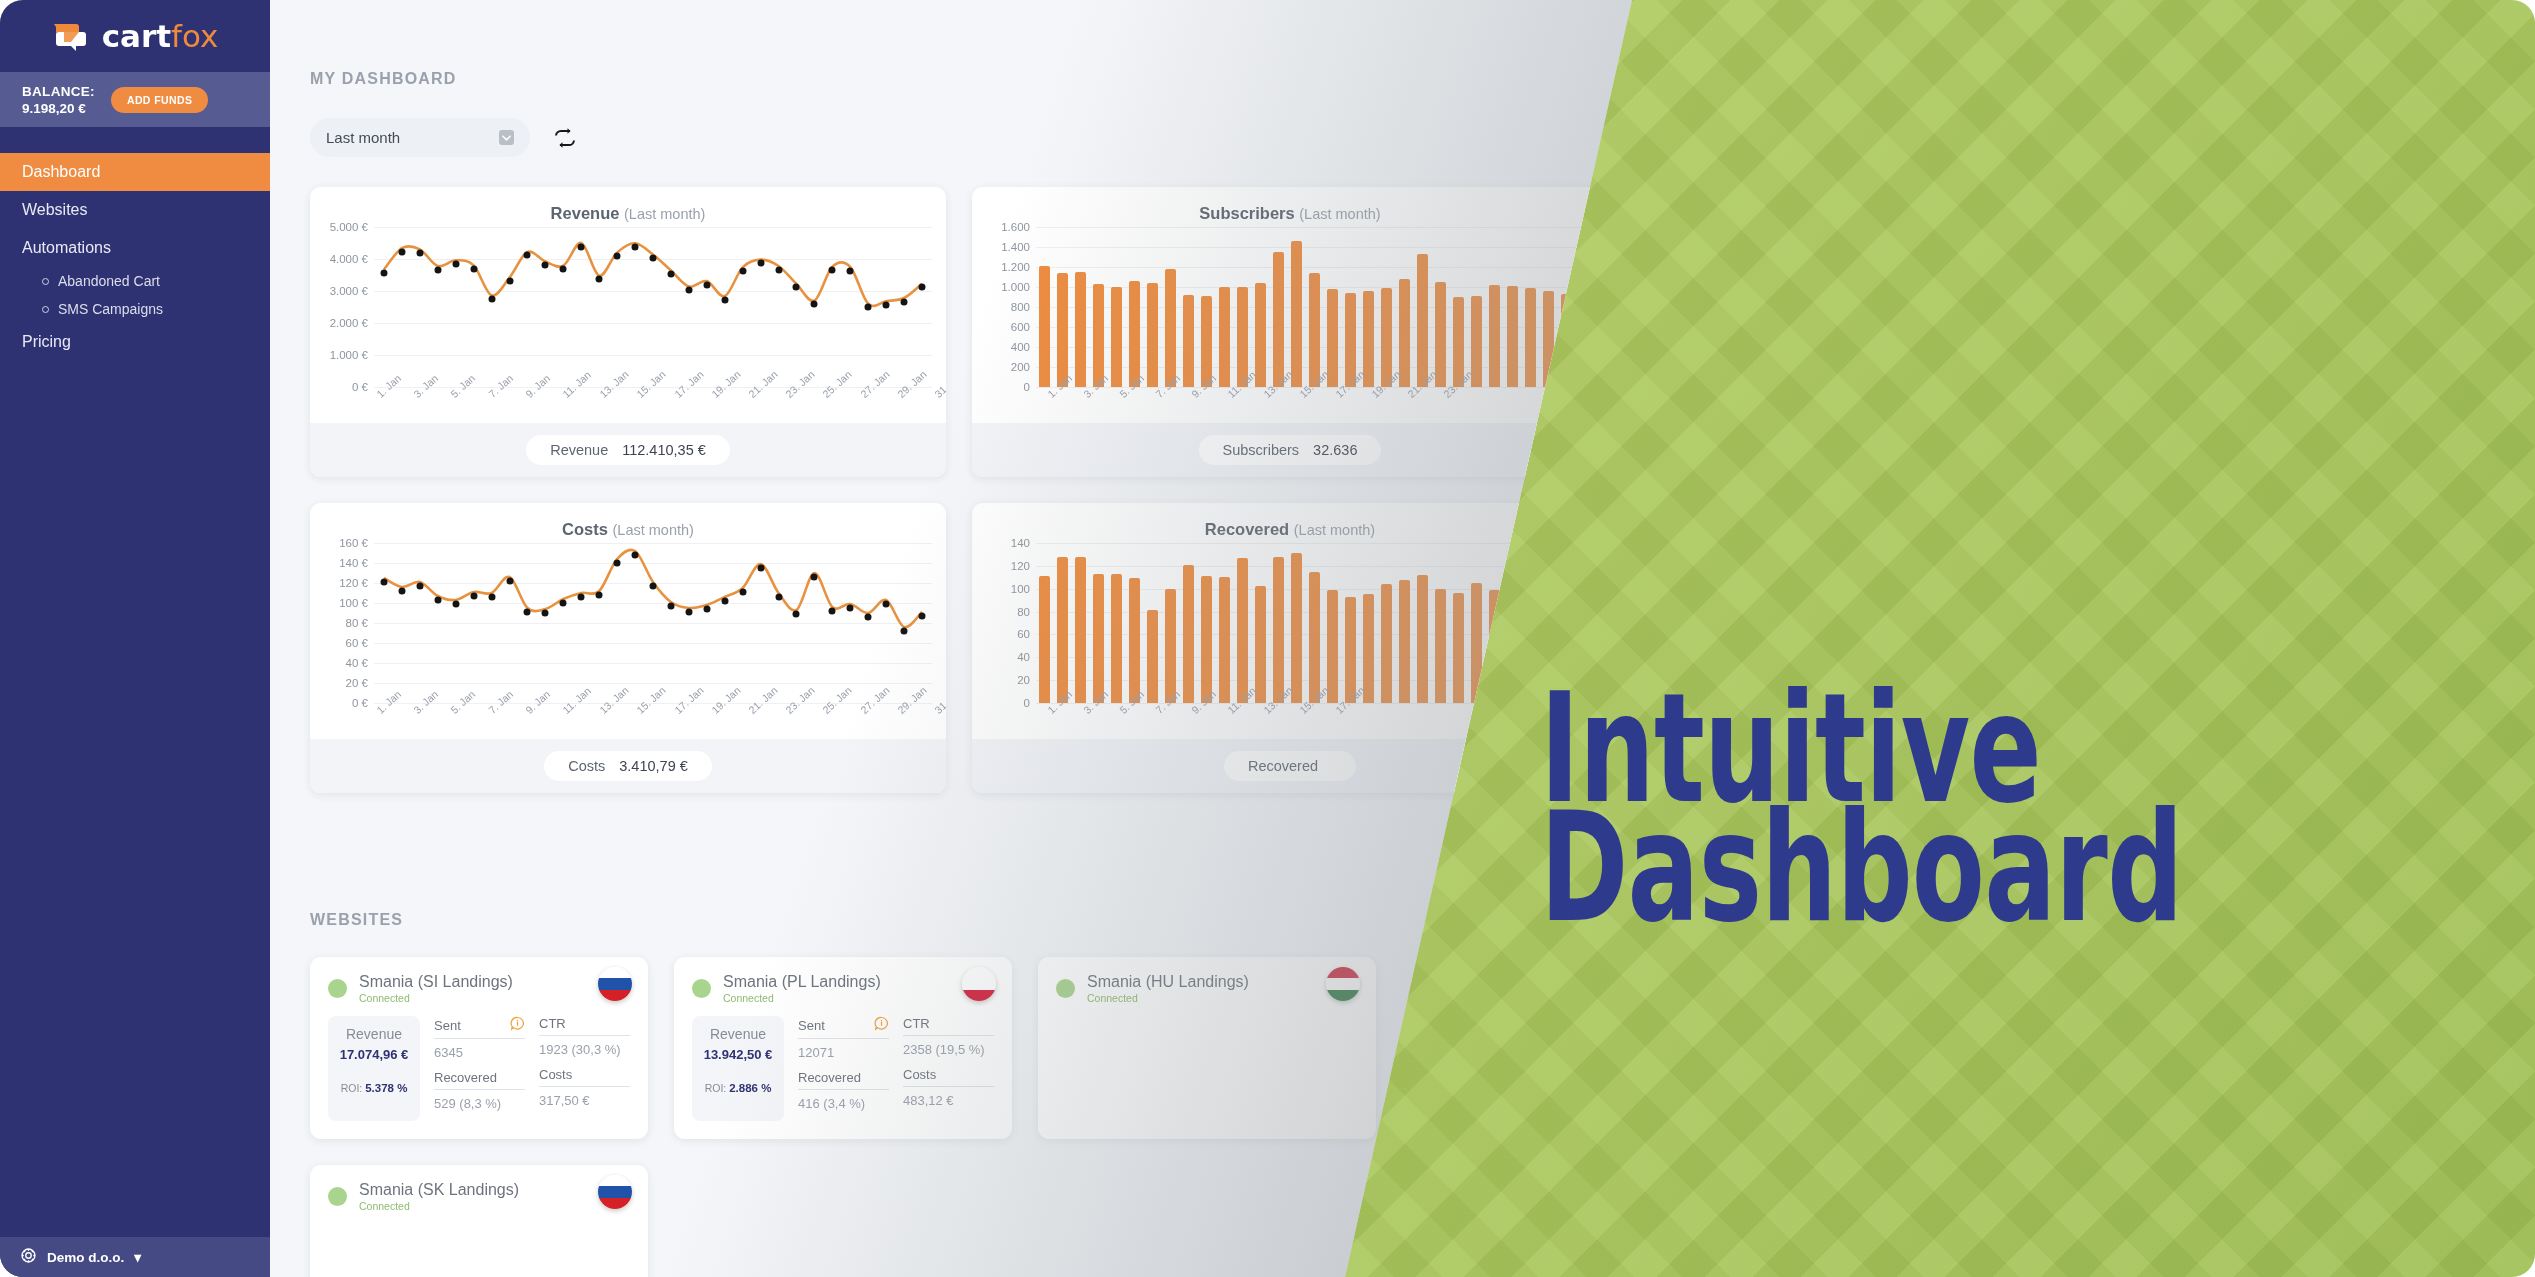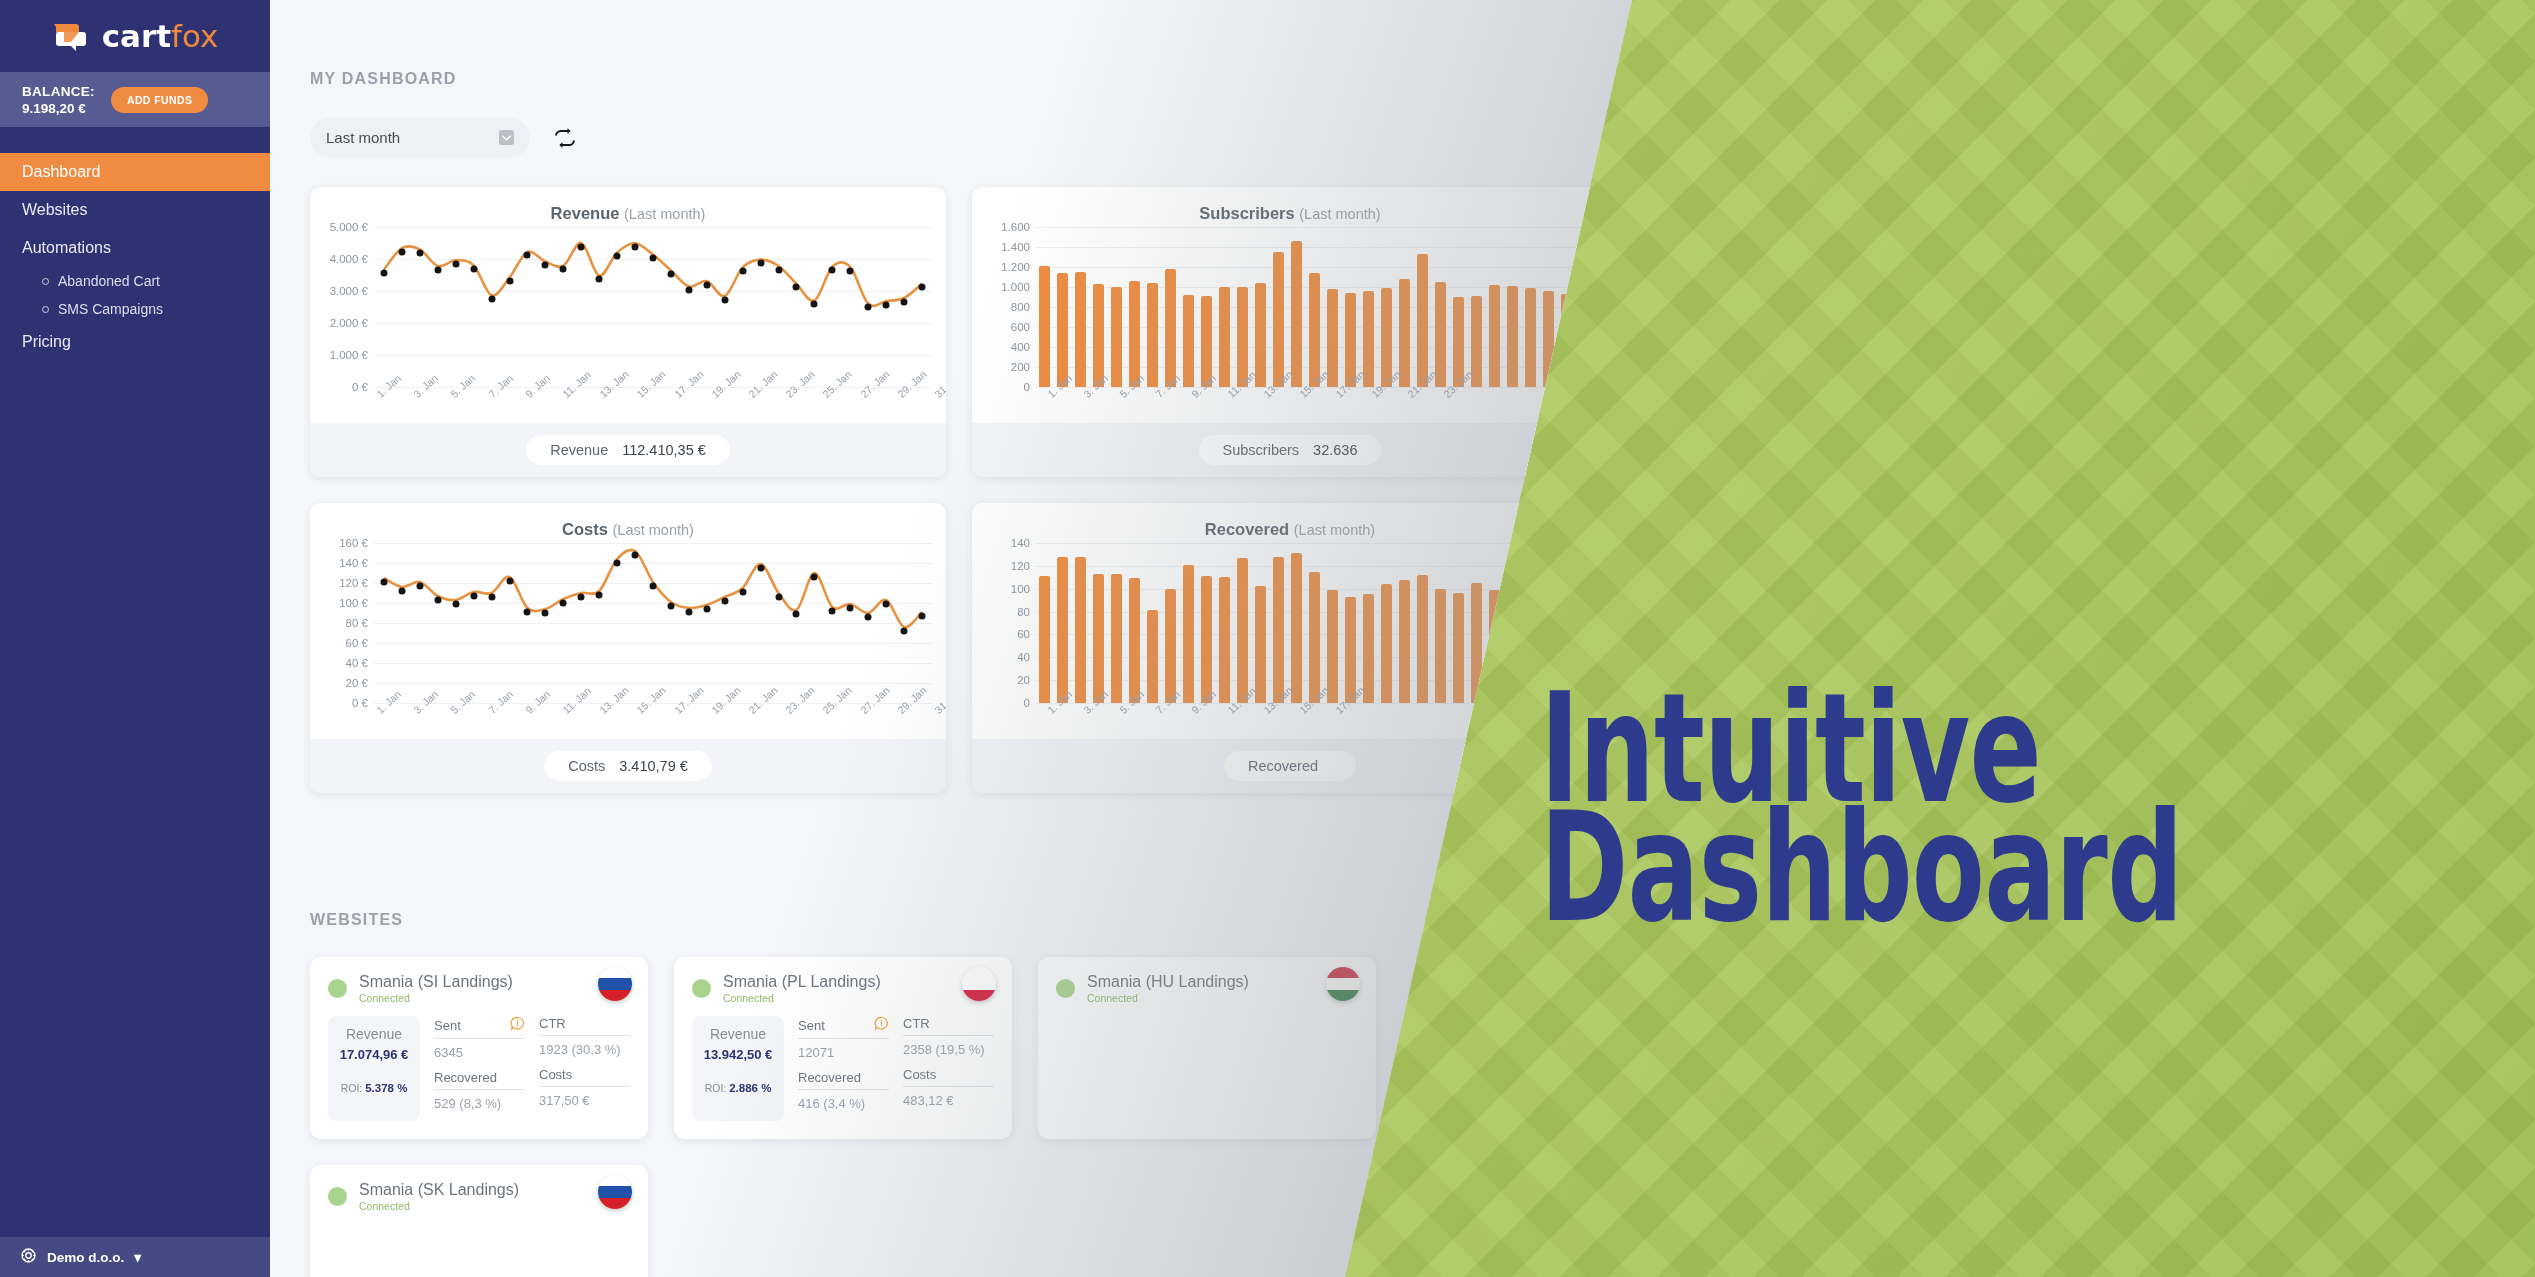--- a/index.html
+++ b/index.html
@@ -2,21 +2,21 @@
 <html><head>
 <meta charset="utf-8">
 <style>
   * { box-sizing: border-box; margin: 0; padding: 0; }
   html, body {
     width: 2535px; height: 1277px;
     overflow: hidden;
     font-family: "Liberation Sans", sans-serif;
     background: #ffffff;
   }
-  #root { position: relative; width: 2535px; height: 1277px; overflow: hidden; }
+  #root { position: relative; width: 2535px; height: 1277px; overflow: hidden; border-radius: 23px; }
 
   
   .promo-bg {
     position: absolute; inset: 0;
     background:
       repeating-linear-gradient(135deg, rgba(255,255,255,0.055) 0 34px, rgba(0,0,0,0.035) 34px 68px),
       repeating-linear-gradient(45deg, rgba(255,255,255,0.04) 0 34px, rgba(0,0,0,0.025) 34px 68px),
       linear-gradient(120deg, #a9c95a 0%, #b0cc60 45%, #9fc054 100%);
   }
   .promo-bg::after{

